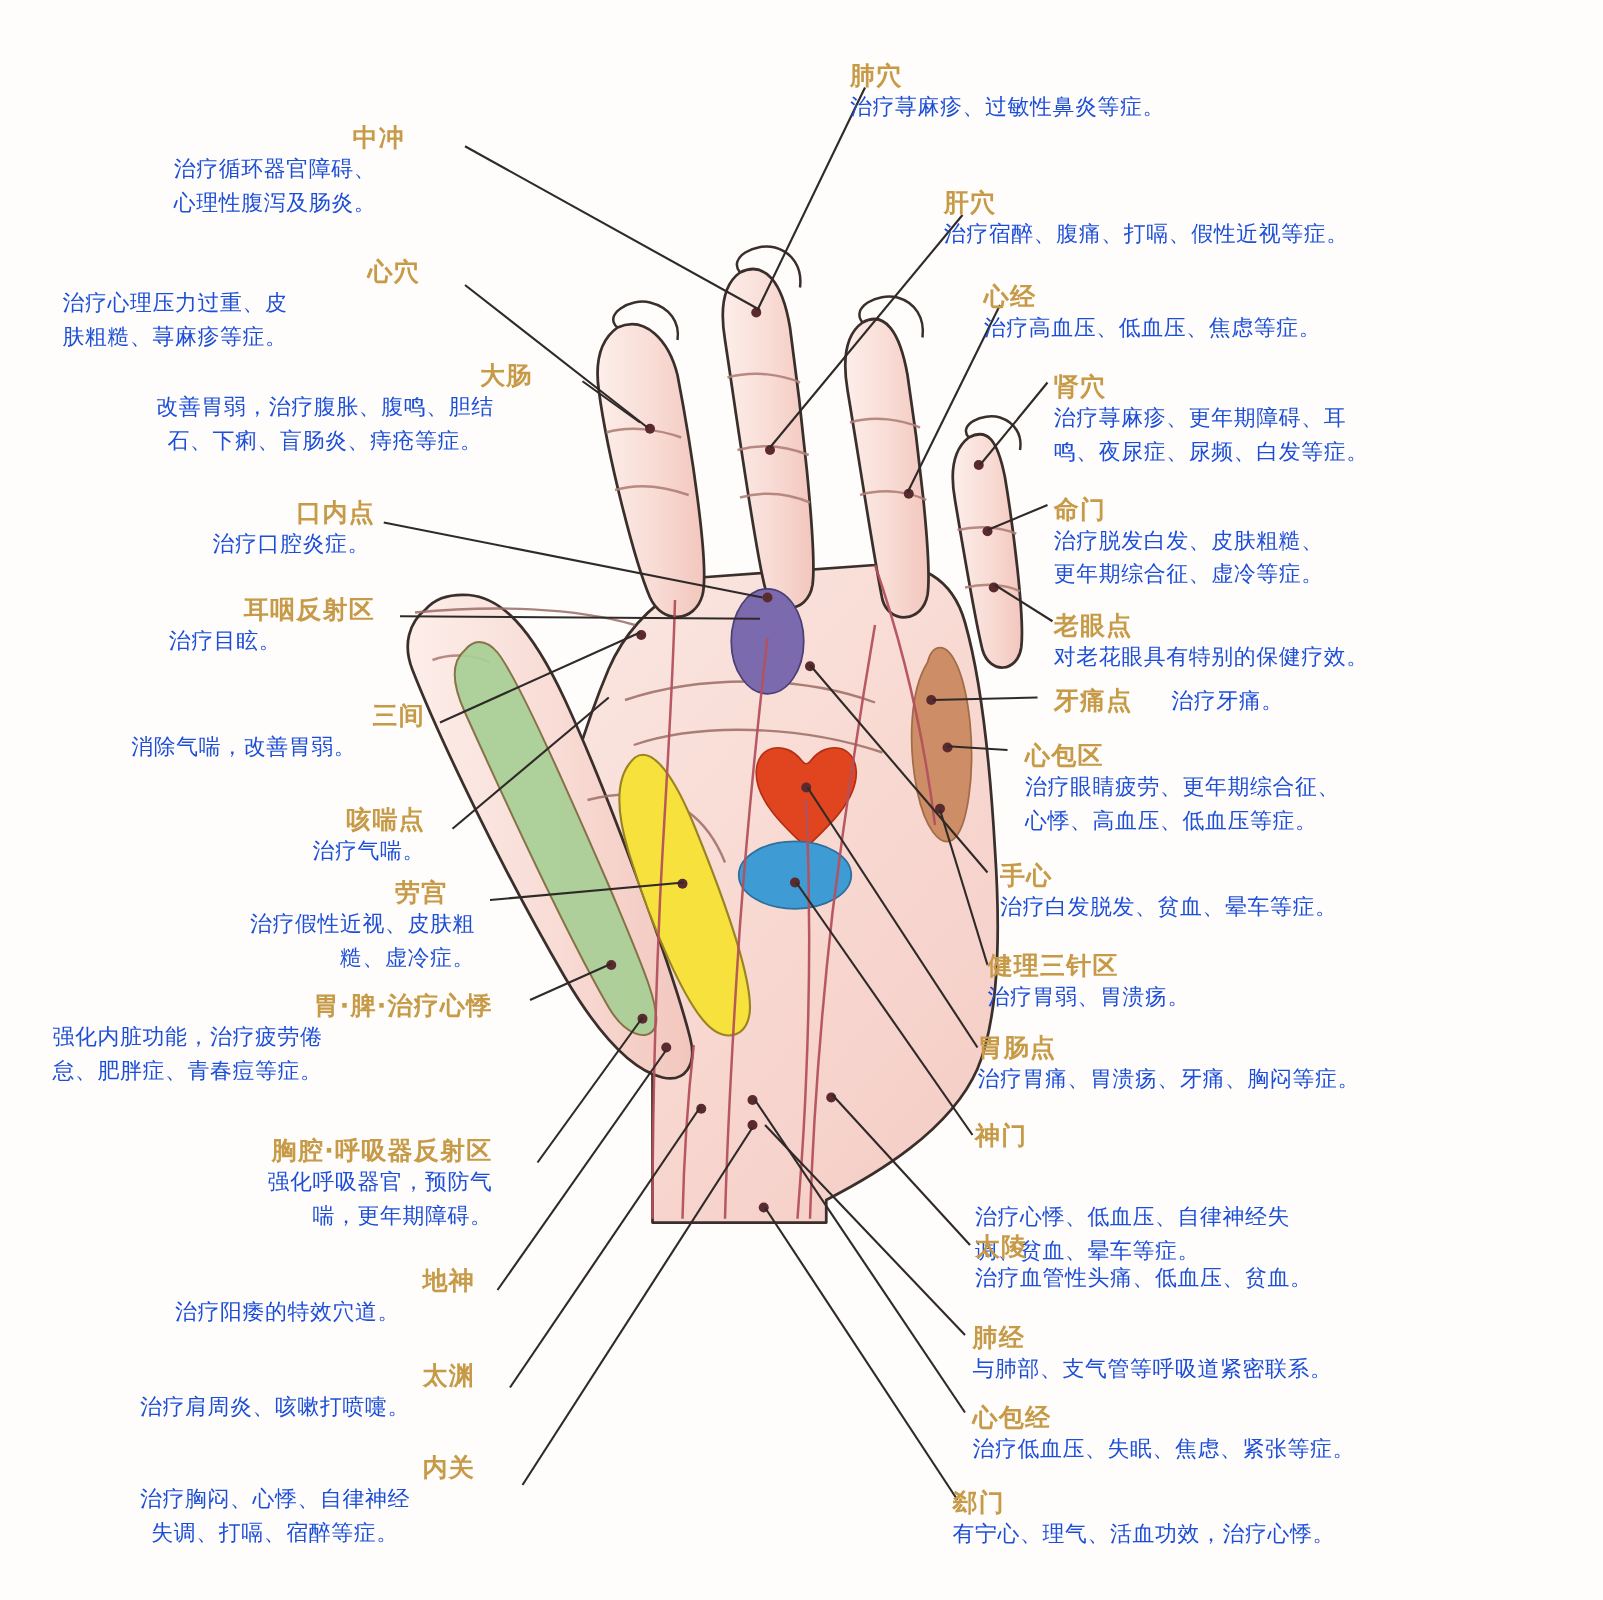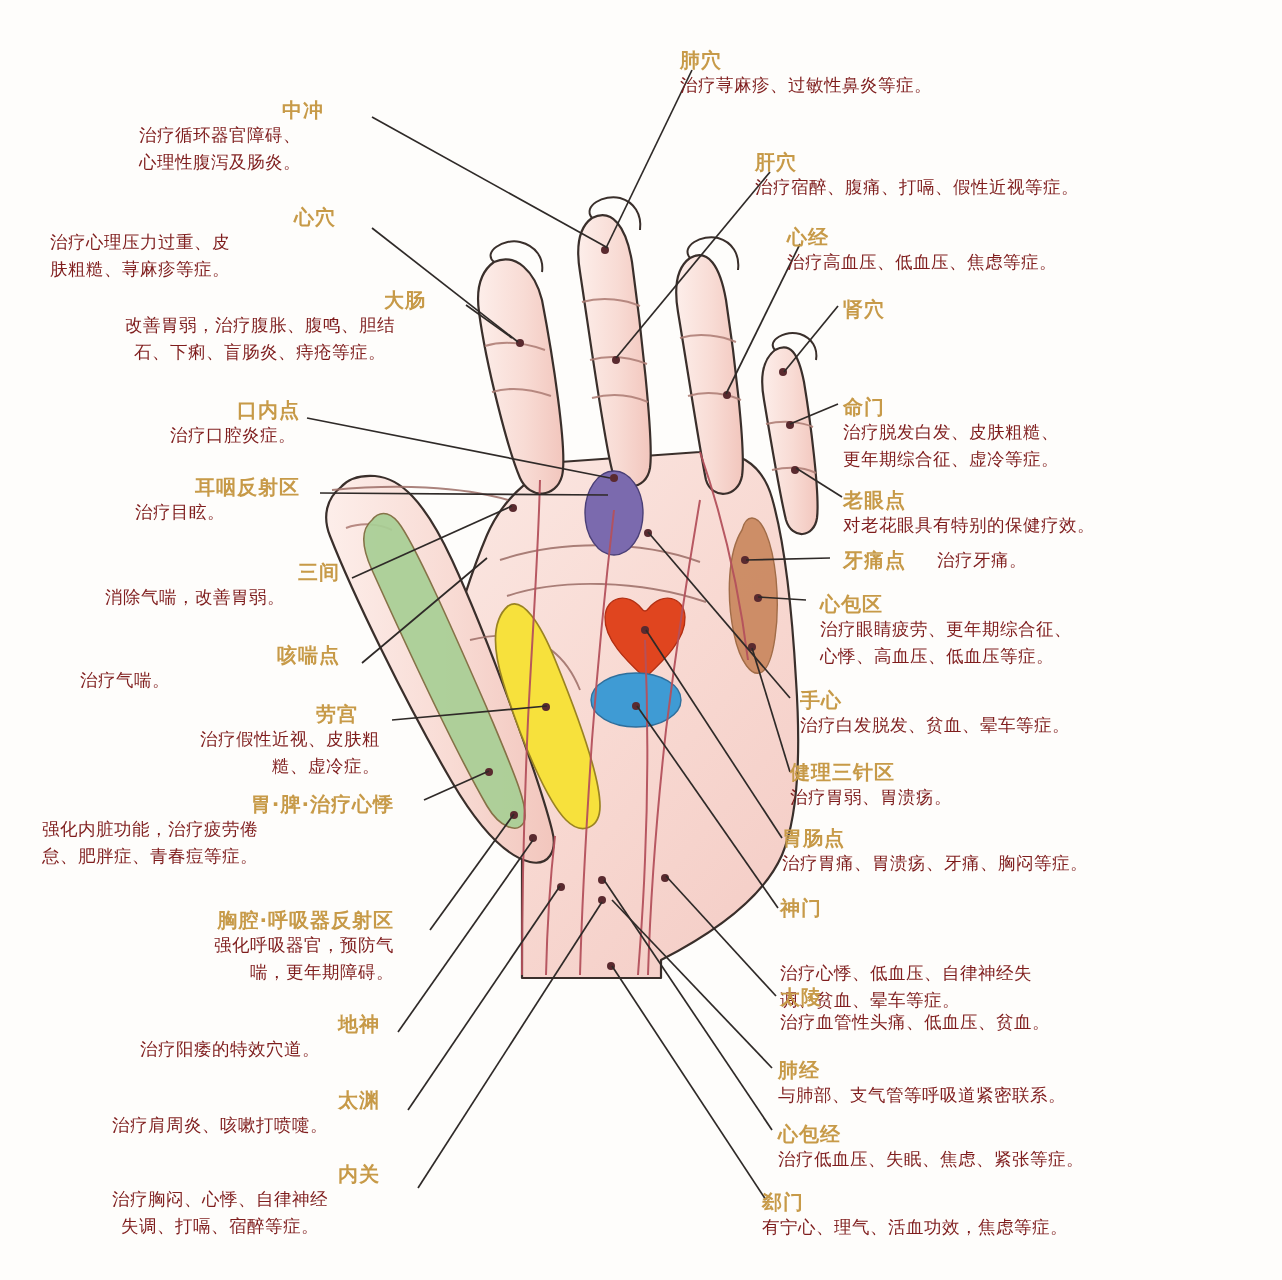--- a/index.html
+++ b/index.html
@@ -10,21 +10,21 @@
     background:#fefdfb;
   }
   #diagram{position:absolute;left:0;top:0;width:1282px;height:1280px;}
 
   .label{position:absolute;}
   .lbl-title{
     color:#c79a48;font-weight:bold;font-size:20px;line-height:1.25;
     letter-spacing:1px;white-space:nowrap;
   }
   .lbl-desc{
-    color:#7f1d1d;font-size:17.5px;line-height:1.55;letter-spacing:.5px;font-family:Liberation Mono, monospace;
+    color:#1d4ed8;font-size:17.5px;line-height:1.55;letter-spacing:.5px;
   }
   
   .side-left{text-align:right;}
   .side-left .lbl-title{display:block;}
   .side-right{text-align:left;}
   .side-right .lbl-title{display:block;}
 
   .inline-row .lbl-title{display:inline-block;vertical-align:top;}
   .inline-row .lbl-desc{display:inline-block;vertical-align:top;padding-left:26px;}
 </style>
@@ -259,21 +259,21 @@
   <span class="lbl-desc" style="display:block;text-align:center;white-space:pre-line;">治疗目眩。</span>
 </div>
 
 <div class="label side-left" style="left:50px;top:560px;width:290px;">
   <span class="lbl-title" style="text-align:right;display:block;">三间</span>
   <span class="lbl-desc" style="display:block;text-align:center;white-space:pre-line;">消除气喘，改善胃弱。</span>
 </div>
 
 <div class="label side-left" style="left:80px;top:643px;width:260px;">
   <span class="lbl-title" style="text-align:right;display:block;">咳喘点</span>
-  <span class="lbl-desc" style="display:block;text-align:left;white-space:pre-line;">治疗气喘。</span>
+  <span class="lbl-desc" style="display:block;text-align:right;white-space:pre-line;">治疗气喘。</span>
 </div>
 
 <div class="label side-left" style="left:60px;top:702px;width:320px;">
   <span class="lbl-title" style="text-align:right;display:block;padding-right:22px;">劳宫</span>
   <span class="lbl-desc" style="display:block;text-align:right;white-space:pre-line;">治疗假性近视、皮肤粗
 糙、虚冷症。</span>
 </div>
 
 <div class="label side-left" style="left:42px;top:792px;width:352px;">
   <span class="lbl-title" style="text-align:right;display:block;">胃·脾·治疗心悸</span>
@@ -313,20 +313,22 @@
   <span class="lbl-desc" style="display:block;white-space:pre-line;">治疗宿醉、腹痛、打嗝、假性近视等症。</span>
 </div>
 
 <div class="label side-right" style="left:787px;top:225px;width:400px;">
   <span class="lbl-title">心经</span>
   <span class="lbl-desc" style="display:block;white-space:pre-line;">治疗高血压、低血压、焦虑等症。</span>
 </div>
 
 <div class="label side-right" style="left:843px;top:297px;width:330px;">
   <span class="lbl-title">肾穴</span>
+  <span class="lbl-desc" style="display:block;white-space:pre-line;">治疗荨麻疹、更年期障碍、耳
+鸣、夜尿症、尿频、白发等症。</span>
 </div>
 
 <div class="label side-right" style="left:843px;top:395px;width:330px;">
   <span class="lbl-title">命门</span>
   <span class="lbl-desc" style="display:block;white-space:pre-line;">治疗脱发白发、皮肤粗糙、
 更年期综合征、虚冷等症。</span>
 </div>
 
 <div class="label side-right" style="left:843px;top:488px;width:340px;">
   <span class="lbl-title">老眼点</span>
@@ -375,14 +377,14 @@
   <span class="lbl-desc" style="display:block;white-space:pre-line;">与肺部、支气管等呼吸道紧密联系。</span>
 </div>
 
 <div class="label side-right" style="left:778px;top:1122px;width:350px;">
   <span class="lbl-title">心包经</span>
   <span class="lbl-desc" style="display:block;white-space:pre-line;">治疗低血压、失眠、焦虑、紧张等症。</span>
 </div>
 
 <div class="label side-right" style="left:762px;top:1190px;width:360px;">
   <span class="lbl-title">郄门</span>
-  <span class="lbl-desc" style="display:block;white-space:pre-line;">有宁心、理气、活血功效，焦虑等症。</span>
+  <span class="lbl-desc" style="display:block;white-space:pre-line;">有宁心、理气、活血功效，治疗心悸。</span>
 </div>
 
 </body></html>

